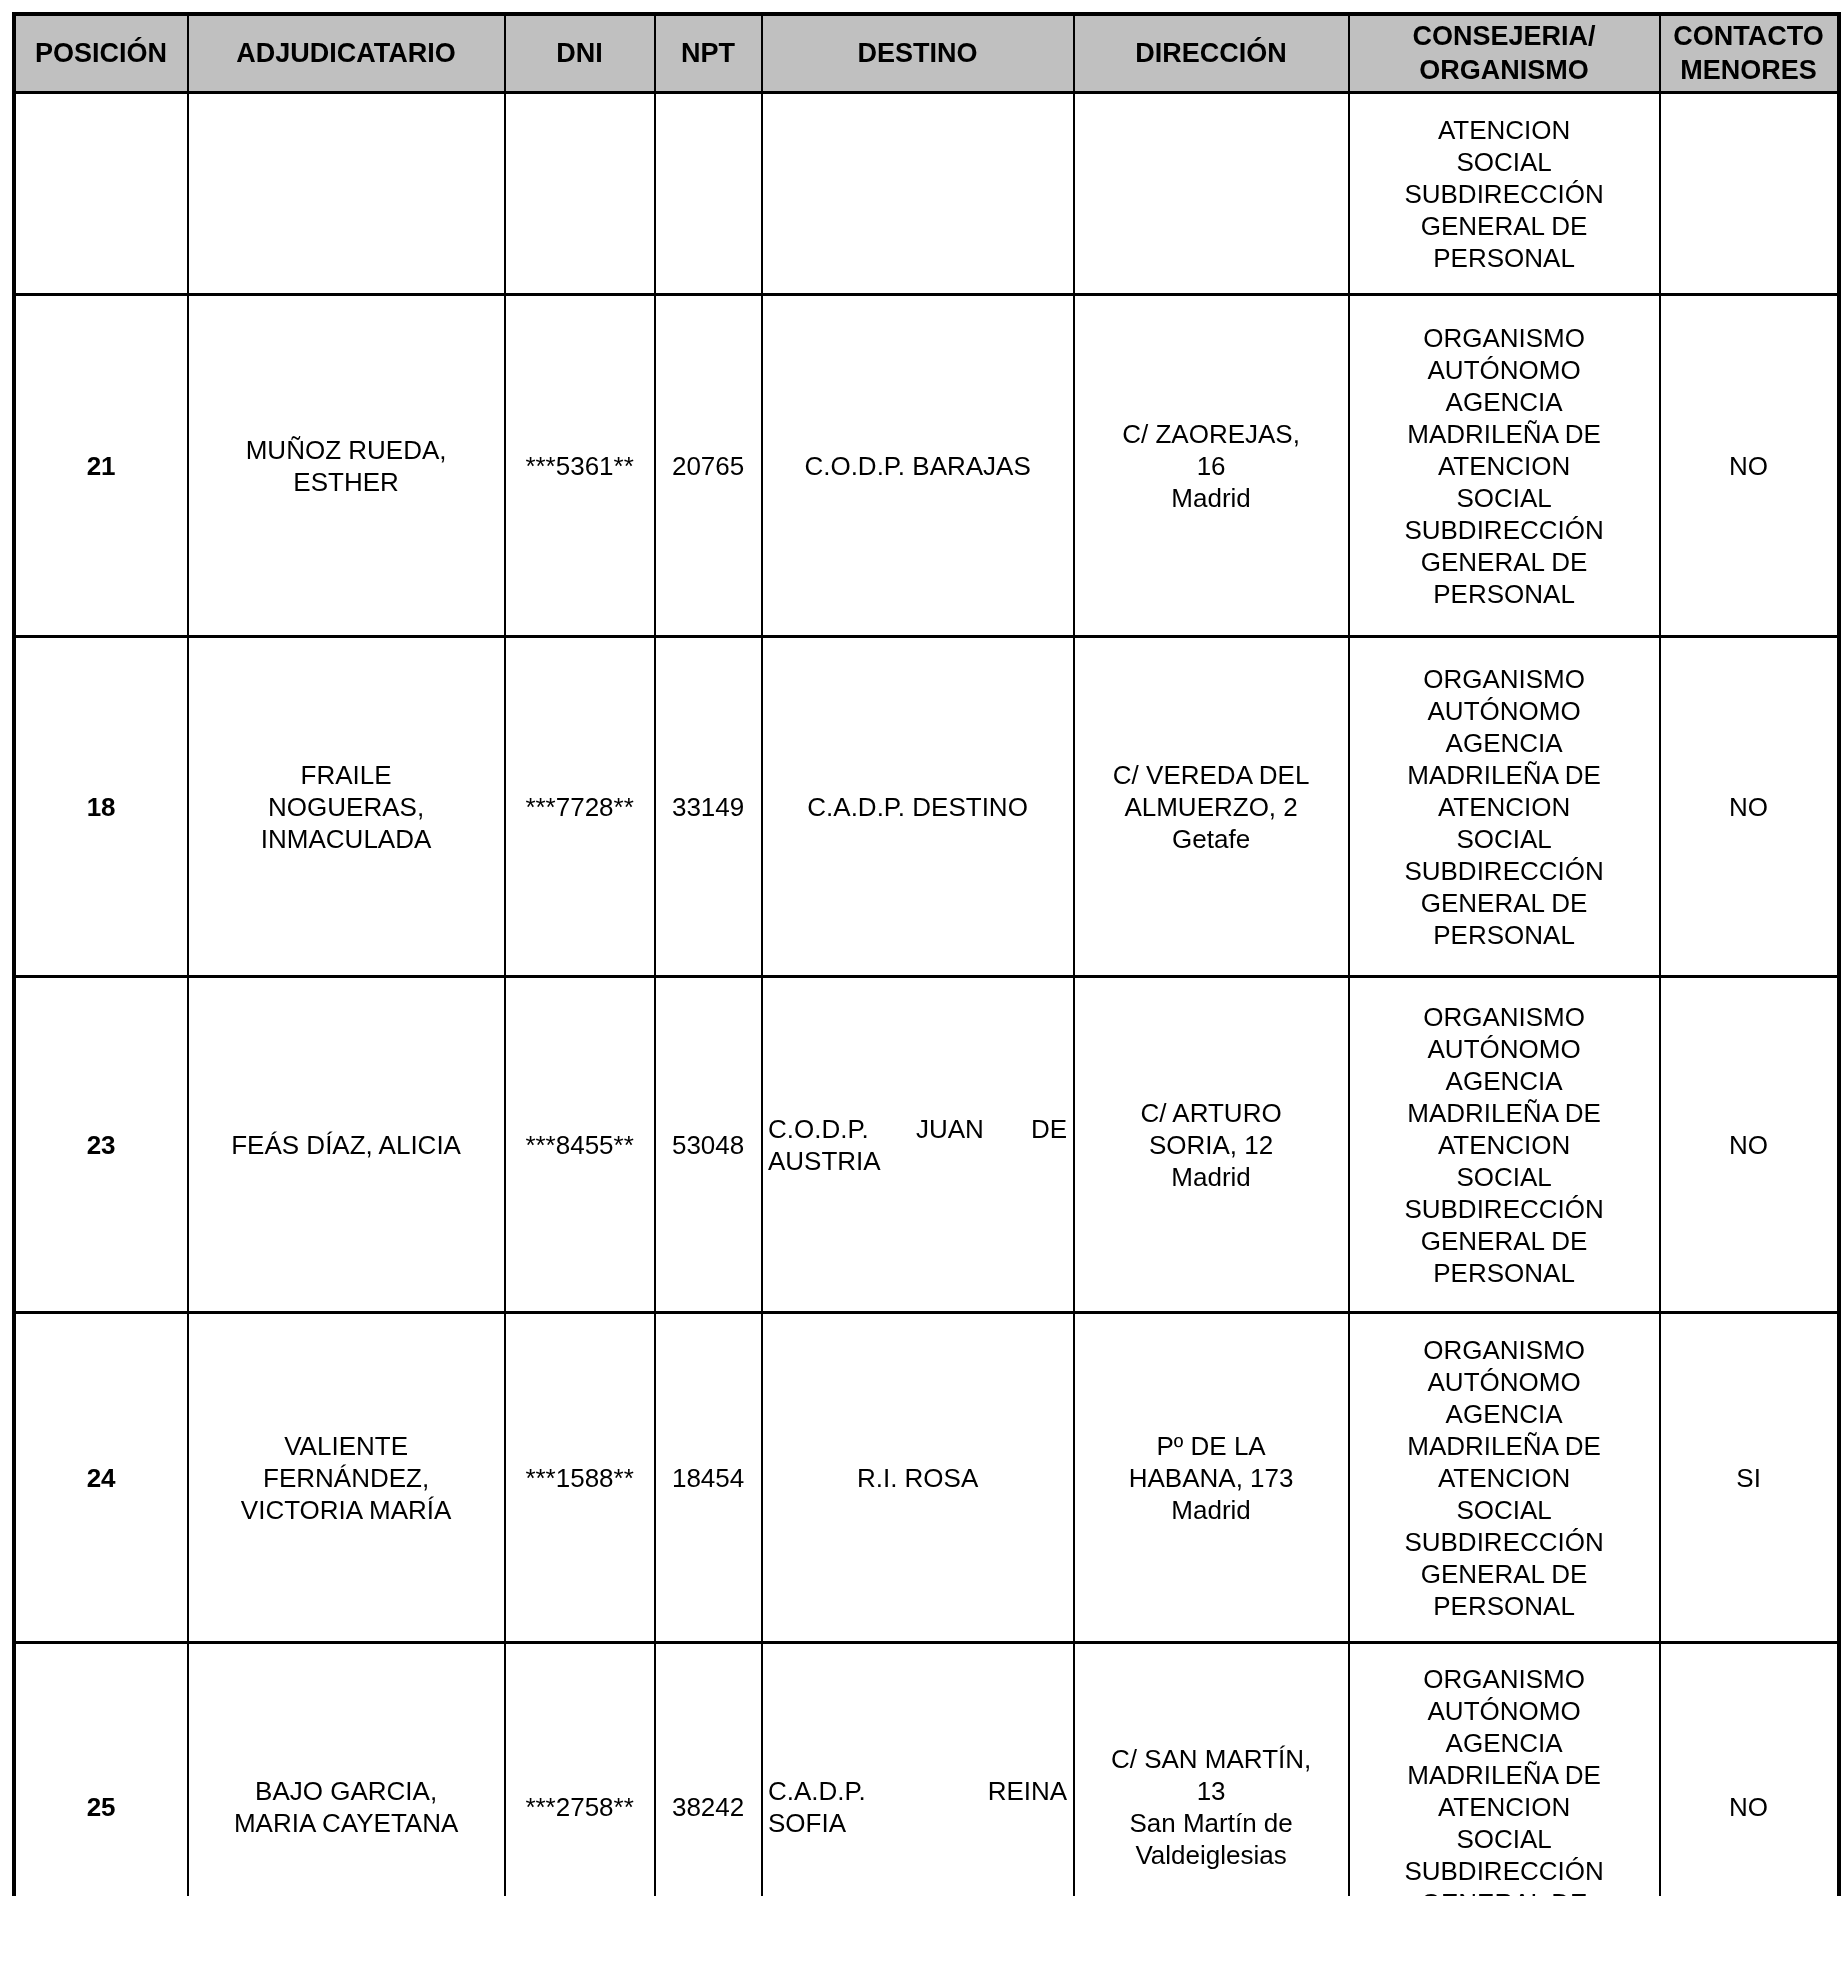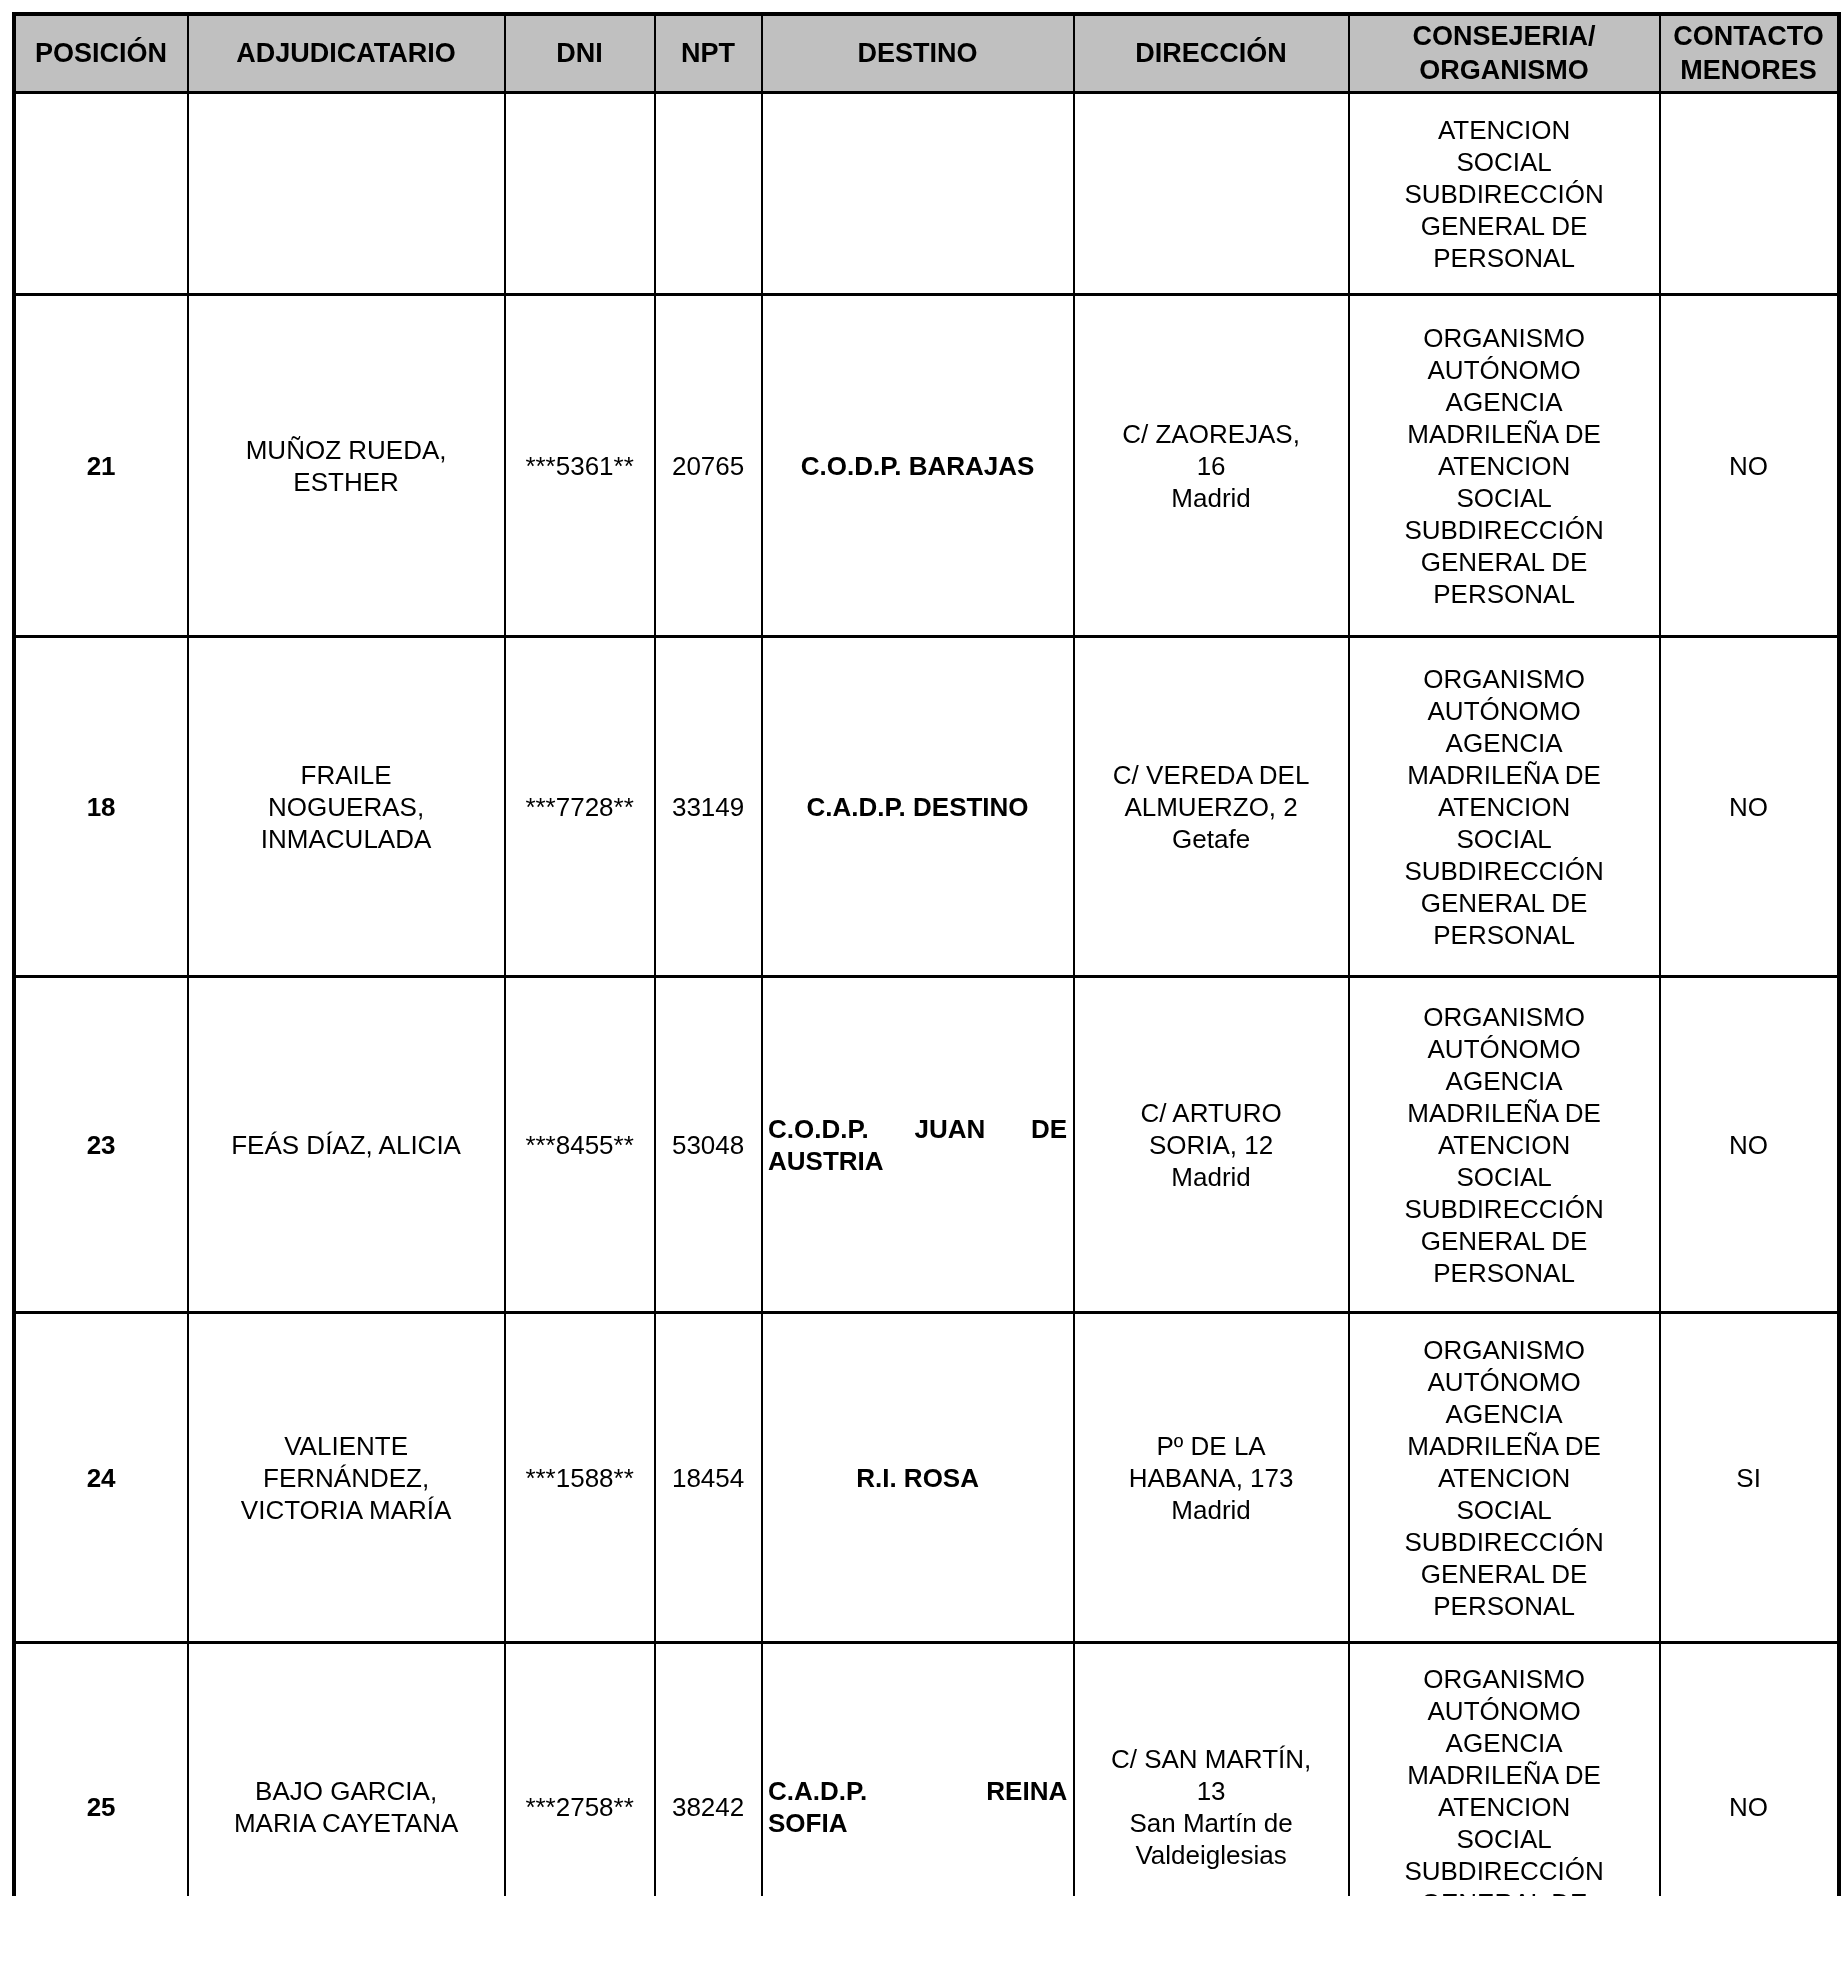--- a/index.html
+++ b/index.html
@@ -49,21 +49,20 @@
   }
   td.c-pos {
     text-align: left;
     padding-left: 25px;
     font-weight: bold;
   }
   td.c-des {
     text-align: left;
     padding-left: 11.6px;
     padding-right: 11.6px;
-    font-weight: bold;
   }
   td.c-des.just {
     text-align: justify;
     text-align-last: justify;
   }
 </style>
 </head>
 <body>
 
 <div class="page">

